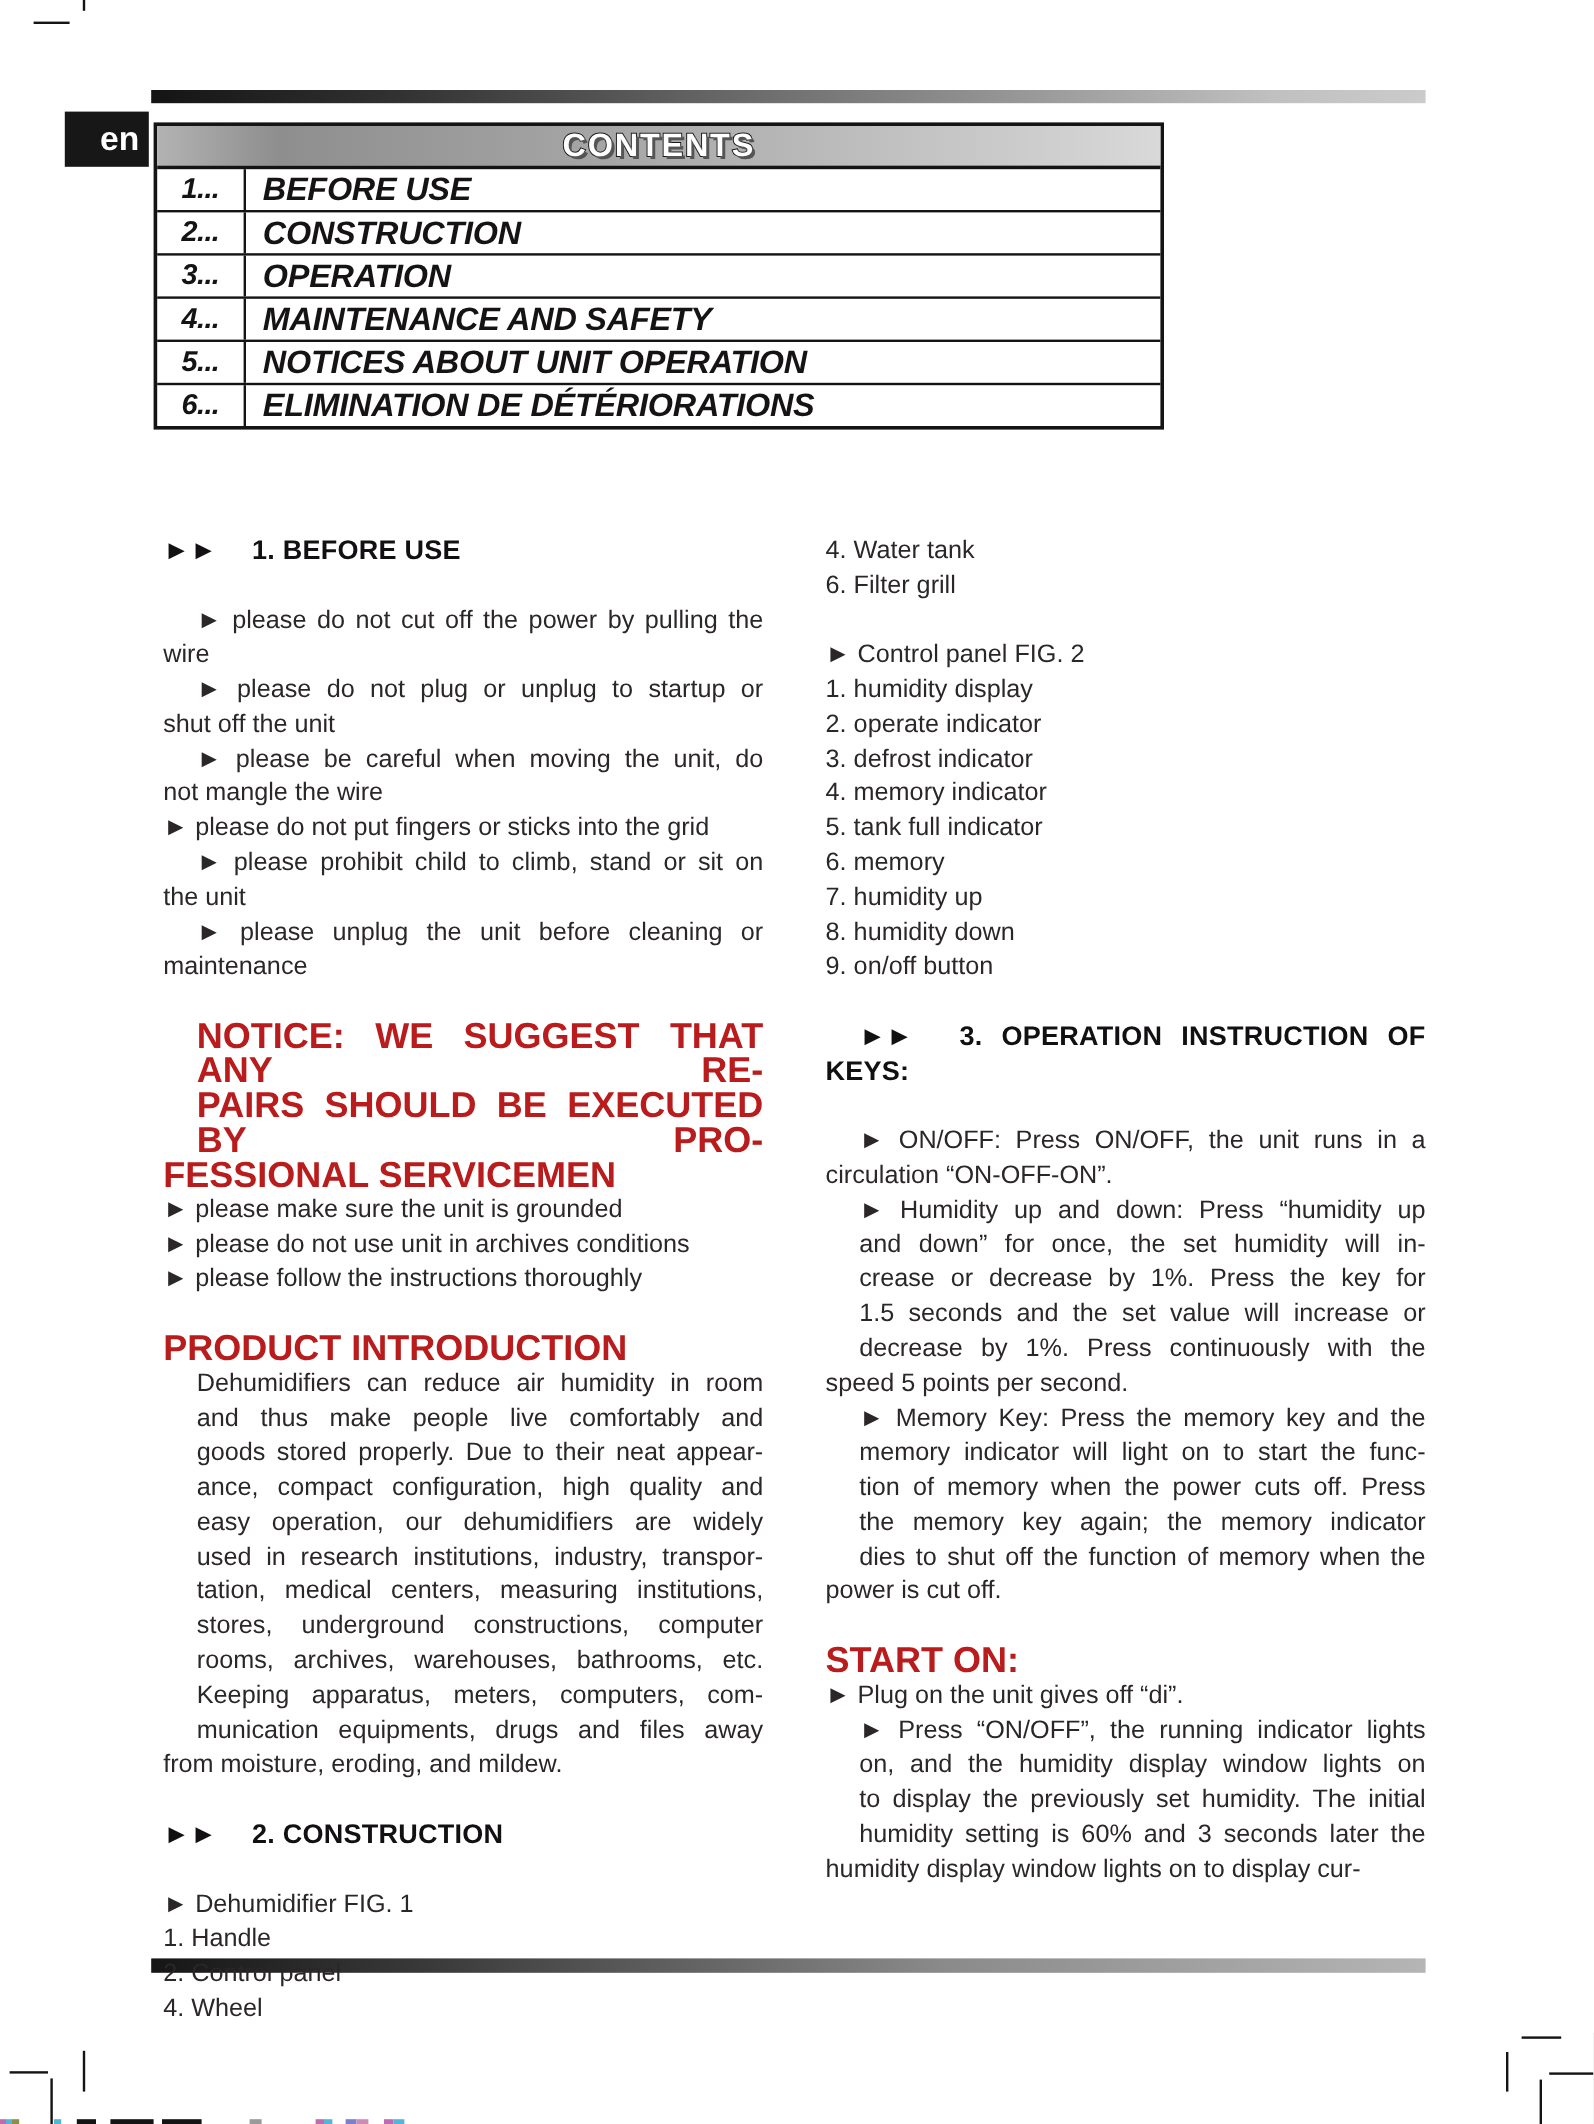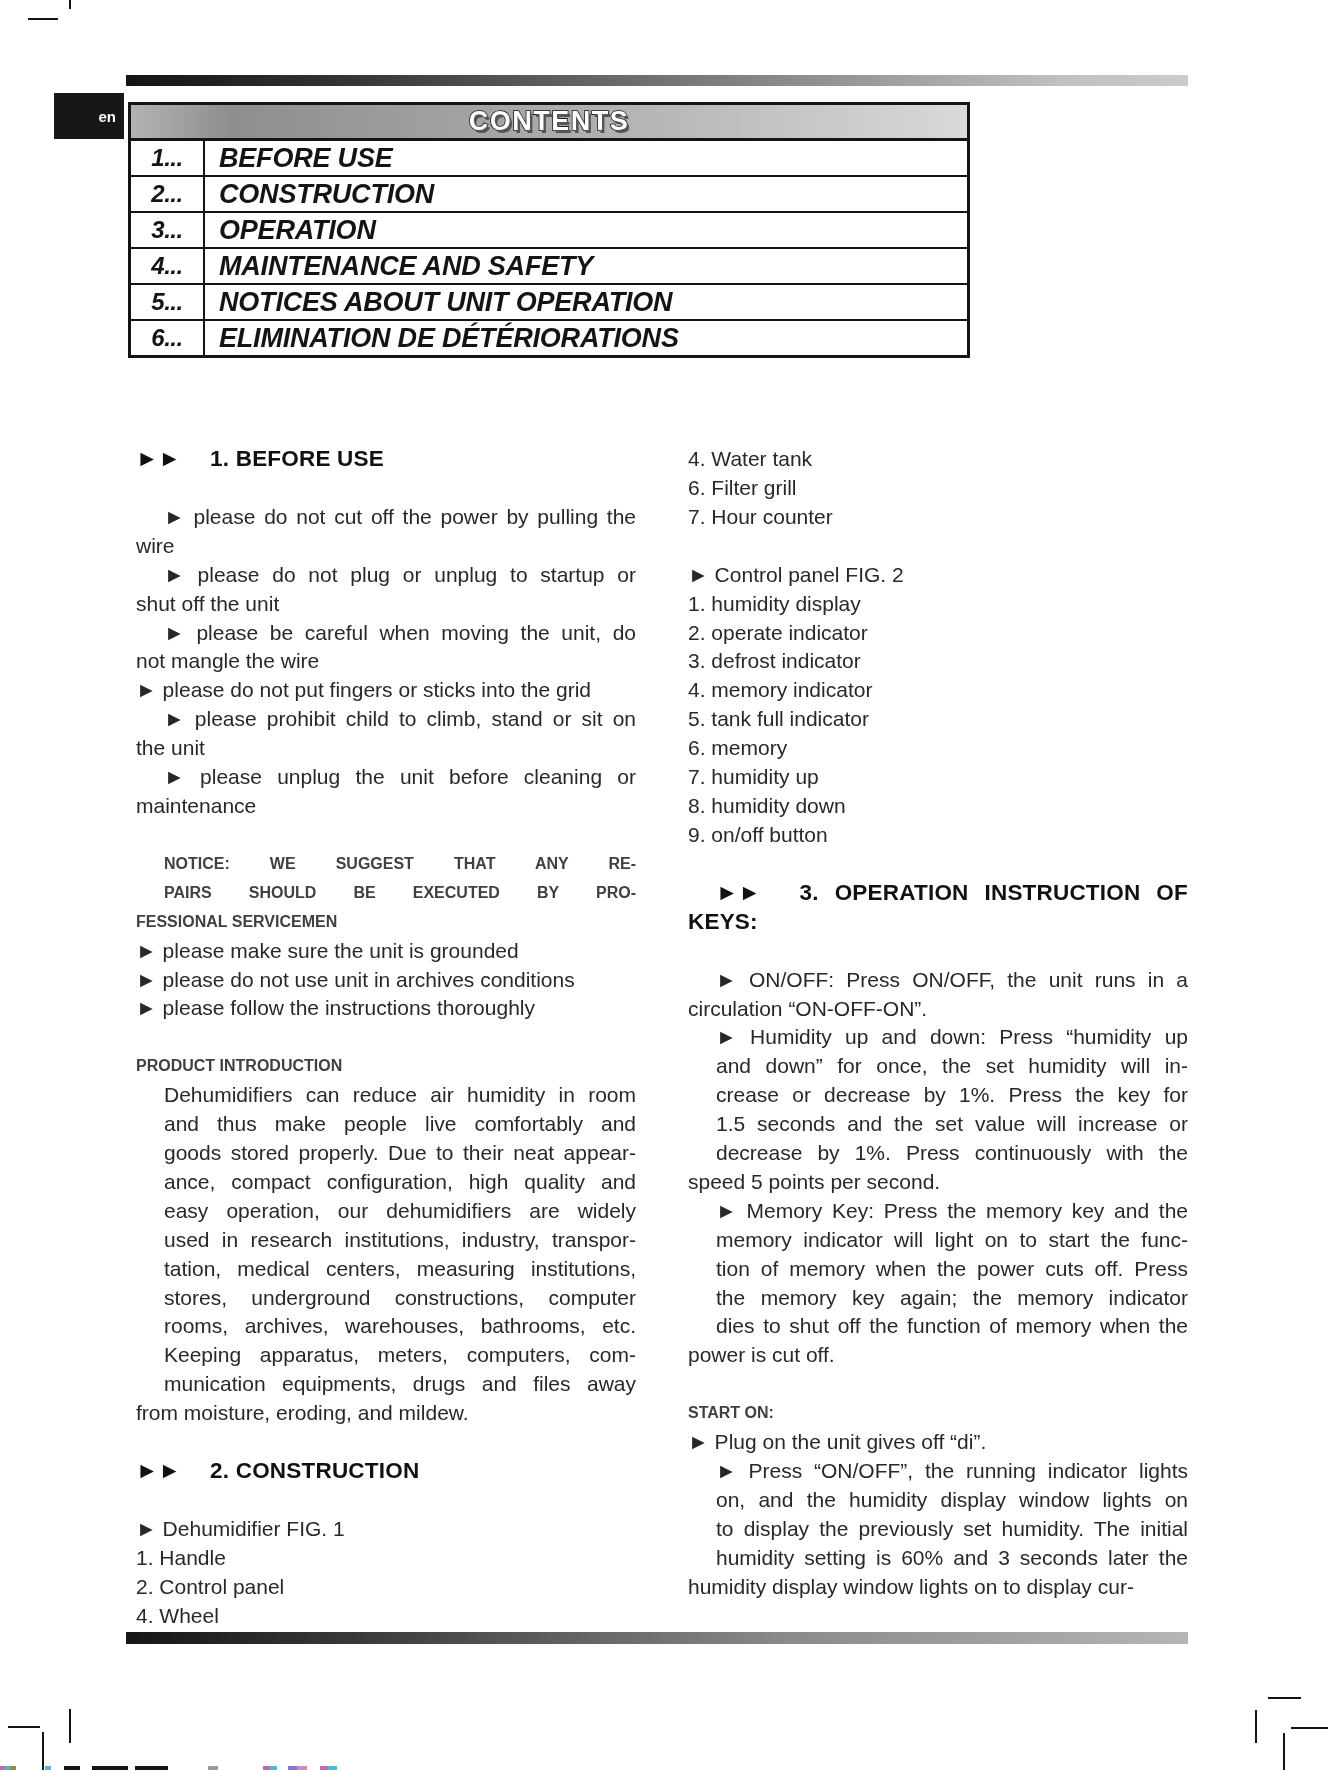--- a/index.html
+++ b/index.html
@@ -7,21 +7,21 @@
     position:relative;width:1328px;height:1770px;background:#ffffff;
     overflow:hidden;font-family:"Liberation Sans","DejaVu Sans",sans-serif;
   }
   
   .bar{position:absolute;left:126px;width:1062px;}
   .bar-top{top:75px;height:11px;background:linear-gradient(to right,#141414 0%,#333333 20%,#7c7c7c 55%,#c0c0c0 88%,#cbcbcb 100%);}
   .bar-bottom{top:1632px;height:12px;background:linear-gradient(to right,#161616 0%,#3a3a3a 22%,#8a8a8a 62%,#b5b5b5 100%);}
   
   .en-tab{
     position:absolute;left:54px;top:93px;width:70px;height:46px;background:#171717;
-    color:#ffffff;font-weight:700;font-size:15px;display:flex;align-items:center;
+    color:#ffffff;font-weight:700;font-size:28px;display:flex;align-items:center;
     justify-content:flex-end;padding-right:8px;box-sizing:border-box;
   }
   
   .toc{position:absolute;left:128px;top:102px;width:842px;border:3px solid #141414;box-sizing:border-box;background:#fff;}
   .toc-header{
     height:33px;border-bottom:3px solid #141414;
     background:linear-gradient(to right,#b3b3b3 0%,#8e8e8e 12%,#a6a6a6 45%,#d9d9d9 100%);
     display:flex;align-items:center;justify-content:center;
   }
   .toc-title{
@@ -41,21 +41,21 @@
     font-style:italic;font-weight:700;font-size:27px;color:#161314;letter-spacing:-0.2px;
   }
   
   .col{position:absolute;top:445px;width:500px;}
   .col-left{left:136px;}
   .col-right{left:688px;}
   .ln{line-height:28.9px;white-space:nowrap;text-align:left;}
   .ln.j{white-space:normal;text-align:justify;text-align-last:justify;text-justify:inter-word;margin-left:28px;}
   .gap{height:29px;}
   .blk.heading .ln{font-weight:700;font-size:22.5px;color:#121012;letter-spacing:.2px;}
-  .blk.subhead .ln,.blk.bold .ln{font-weight:700;font-size:16px;color:#404040;}
+  .blk.subhead .ln,.blk.bold .ln{font-weight:700;font-size:30px;color:#b91c1c;}
   .blk.bullet .ln,.blk.plain .ln,.blk.list .ln{font-size:21px;color:#2b2728;}
   
   .mark{position:absolute;background:#141414;}
   .cstrip{position:absolute;height:4px;}
 </style>
 </head>
 <body>
 
 <div class="page">
 
@@ -173,21 +173,20 @@
       <div class="blk list">
         <div class="ln">1. Handle</div>
         <div class="ln">2. Control panel</div>
         <div class="ln">4. Wheel</div>
       </div>
     </div>
   <div class="col col-right">
       <div class="blk list">
         <div class="ln">4. Water tank</div>
         <div class="ln">6. Filter grill</div>
-        <div class="ln">7. Hour counter</div>
       </div>
       <div class="gap"></div>
       <div class="blk bullet">
         <div class="ln">► Control panel FIG. 2</div>
       </div>
       <div class="blk list">
         <div class="ln">1. humidity display</div>
         <div class="ln">2. operate indicator</div>
         <div class="ln">3. defrost indicator</div>
         <div class="ln">4. memory indicator</div>

